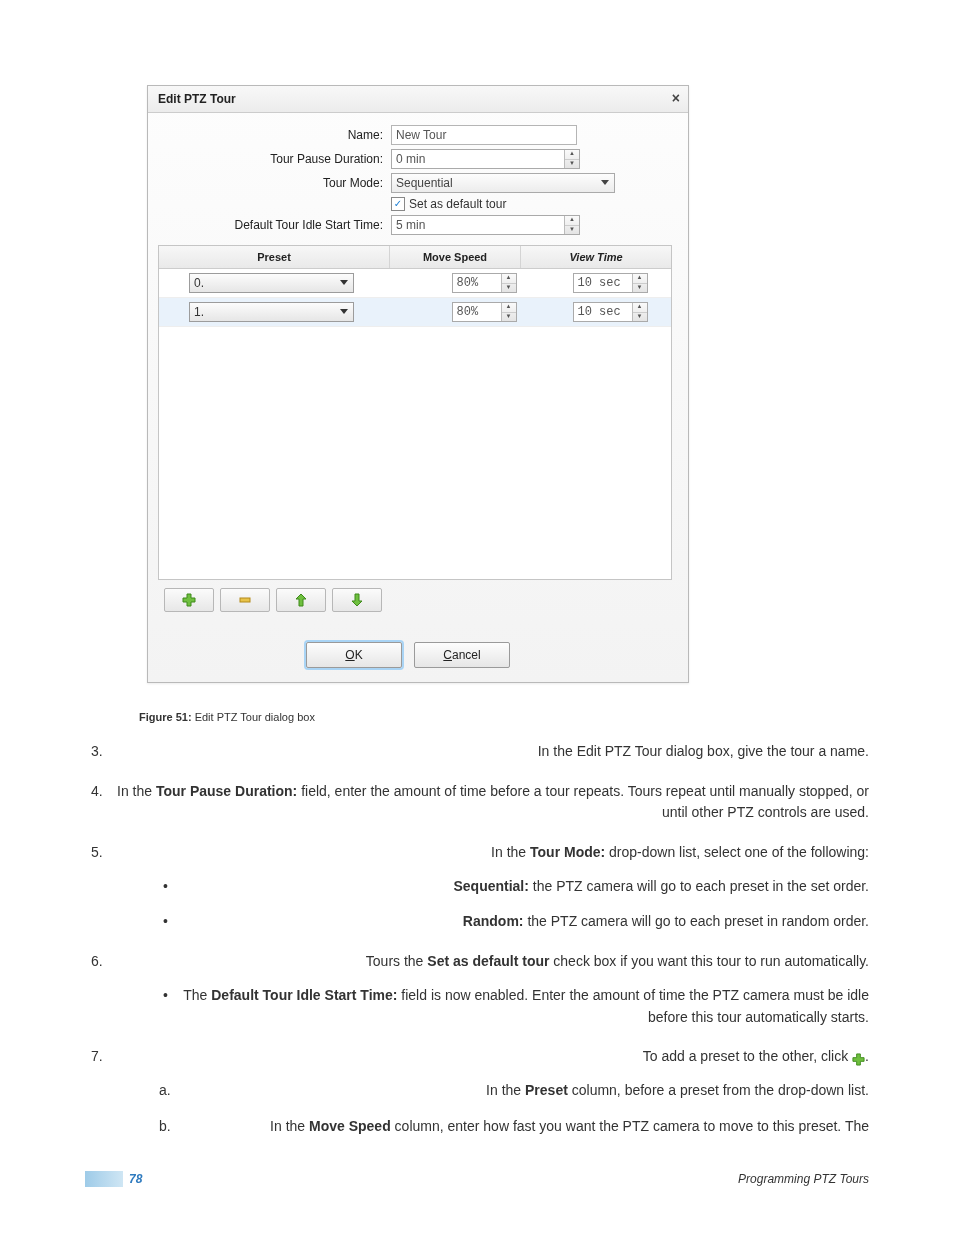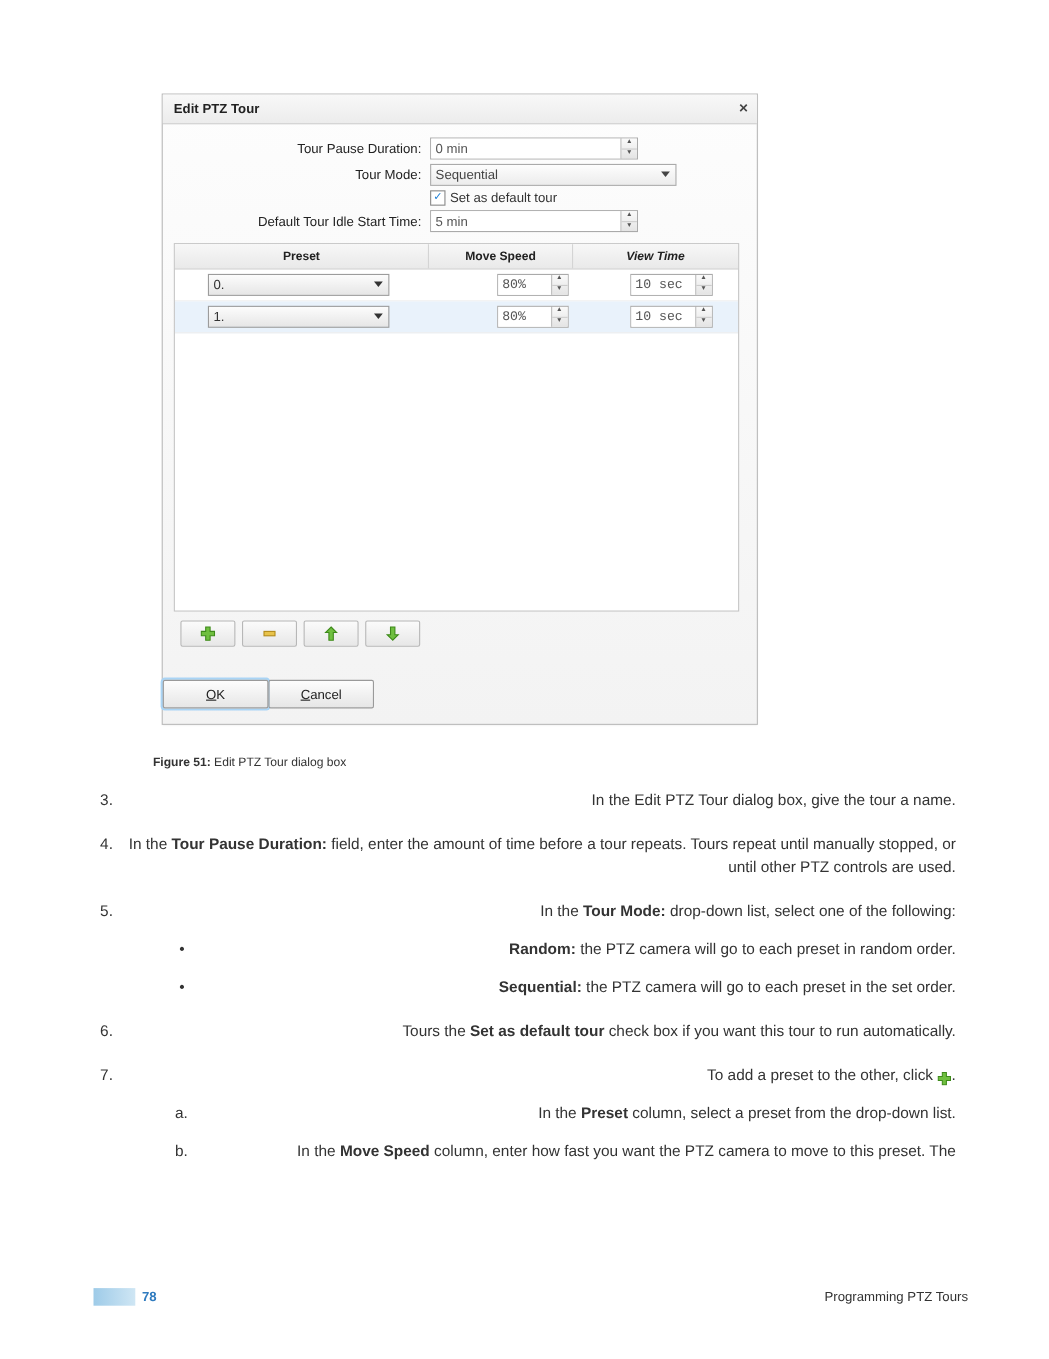--- a/index.html
+++ b/index.html
@@ -159,21 +159,21 @@
     width:48px;height:22px;
     border:1px solid #b7b7b7;
     background:linear-gradient(#fbfbfb,#e7e7e7);
     display:flex;align-items:center;justify-content:center;
     cursor:pointer;
     border-radius:2px;
   }
   svg{display:block;}
 
   .dlg-footer{
-    display:flex; justify-content:flex-start; gap:0;
+    display:flex; justify-content:center; gap:12px;
     padding:12px 20px 14px 0;
   }
   .btn{
     min-width:70px;height:24px;
     border:1px solid #9a9a9a;
     background:linear-gradient(#fdfdfd,#e6e6e6);
     font-size:12px;color:#222;
     display:flex;align-items:center;justify-content:center;
     cursor:pointer;
     border-radius:2px;
@@ -210,23 +210,24 @@
     position:absolute; left:-22px; top:0;
   }
   b{font-weight:bold;}
 
   .plus-inline{
     display:inline-block;vertical-align:middle;
     width:13px;height:13px;position:relative;top:2px;
   }
 
   .footer{
-    position:absolute; bottom:48px; left:85px; right:74px;
+    position:absolute; bottom:48px; left:85px; right:85px;
     display:flex; justify-content:space-between; align-items:center;
     font-size:12px;
+    font-style:italic;
   }
   .footer .pg{ color:#2f7bbf; font-weight:bold;}
   .footer .badge{
     width:38px;height:16px;
     background:linear-gradient(90deg,#9ecbe8,#cfe6f4);
     margin-right:6px;
   }
   .footer-left{display:flex;align-items:center;}
 </style>
 </head>
@@ -234,20 +235,26 @@
 
 <div class="page">
 
   <div class="dialog">
     <div class="dlg-title">
       <span>Edit PTZ Tour</span>
       <span class="dlg-close">×</span>
     </div>
     <div class="dlg-body">
 
+      <div class="form-row">
+        <div class="form-label">Name:</div>
+        <div class="form-ctrl">
+          <input class="txt" style="width: 186px;" value="New Tour">
+        </div>
+      </div>
 
       <div class="form-row">
         <div class="form-label">Tour Pause Duration:</div>
         <div class="form-ctrl">
           <span class="spinner">
             <input style="width: 164px;" value="0 min">
             <span class="spin-btns">
                 <span>▲</span>
                 <span>▼</span>
               </span>
@@ -386,35 +393,38 @@
   <ol class="steps">
     <li><span>In the Edit PTZ Tour dialog box, give the tour a name.</span></li>
 
     <li>
       <span>In the </span><b>Tour Pause Duration:</b><span> field, enter the amount of time before a tour repeats. Tours repeat until manually stopped, or until other PTZ controls are used.</span>
     </li>
 
     <li>
       <span>In the </span><b>Tour Mode:</b><span> drop-down list, select one of the following:</span>
       <ul class="bul">
+        <li><b>Sequential:</b><span> the PTZ camera will go to each preset in the set order.</span></li>
         <li><b>Random:</b><span> the PTZ camera will go to each preset in random order.</span></li>
-        <li><b>Sequential:</b><span> the PTZ camera will go to each preset in the set order.</span></li>
       </ul>
     </li>
 
     <li>
       <span>Tours the </span><b>Set as default tour</b><span> check box if you want this tour to run automatically.</span>
+      <ul class="bul">
+        <li><span>The </span><b>Default Tour Idle Start Time:</b><span> field is now enabled. Enter the amount of time the PTZ camera must be idle before this tour automatically starts.</span></li>
+      </ul>
     </li>
 
     <li>
       <span>To add a preset to the other, click </span><span class="plus-inline"><svg width="13" height="13" viewBox="0 0 14 14">
             <path d="M5 1h4v4h4v4H9v4H5V9H1V5h4z" fill="#6fbf3f" stroke="#3e8a1a"></path>
           </svg></span><span>.</span>
       <ol class="alpha">
-        <li><span>In the </span><b>Preset</b><span> column, select a preset from the drop-down list.</span></li>
+        <li><span>In the </span><b>Preset</b><span> column, before a preset from the drop-down list.</span></li>
         <li><span>In the </span><b>Move Speed</b><span> column, enter how fast you want the PTZ camera to move to this preset. The</span></li>
       </ol>
     </li>
   </ol>
 
   <div class="footer">
     <div class="footer-left">
       <div class="badge"></div>
       <span class="pg">78</span>
     </div>

